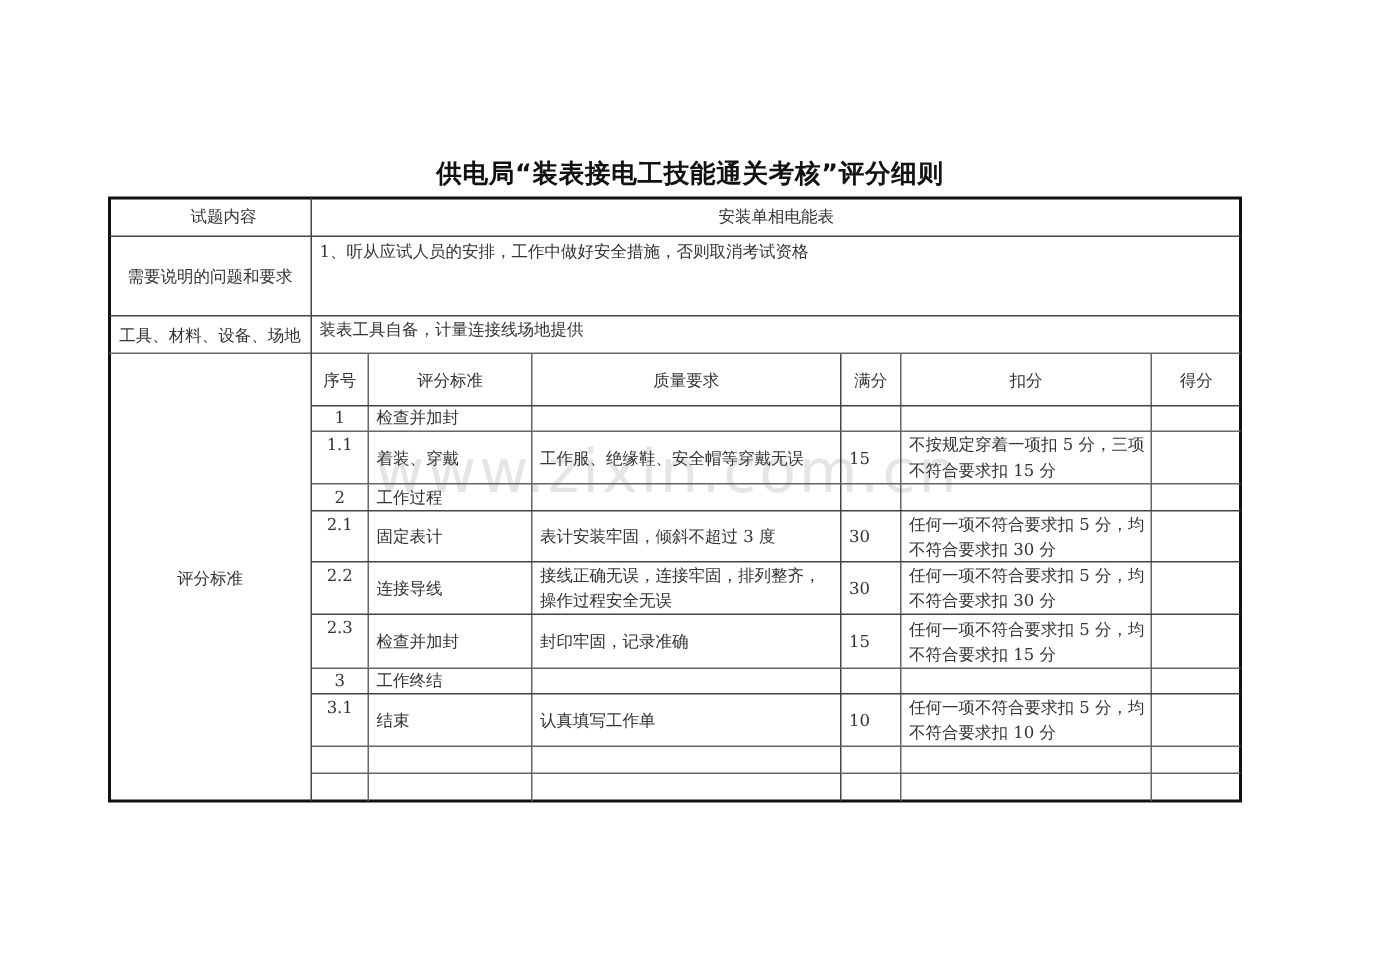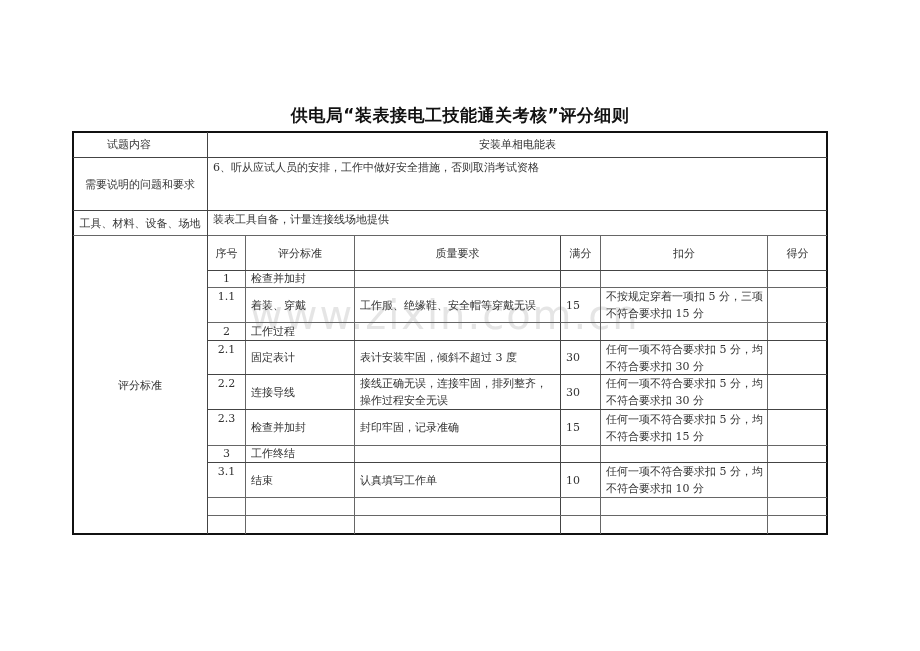--- a/index.html
+++ b/index.html
@@ -38,26 +38,26 @@
 <div class="watermark">www.zixin.com.cn</div>
 
 <div class="outer" style="left:72px; top:131px; width:756px; height:404px;"></div>
 
 <div class="hline" style="left:73px; top:157px; width:754px;"></div>
 <div class="hline" style="left:73px; top:210px; width:754px;"></div>
 <div class="hline thin" style="left:73px; top:235px; width:754px;"></div>
 
 <div class="vline" style="left:207px; top:132px; height:402px;"></div>
 
-<div class="cell center" style="left:62px; top:132px; width:134px; height:25px;text-align:center;">试题内容</div>
+<div class="cell center" style="left:82px; top:132px; width:134px; height:25px;text-align:center;">试题内容</div>
 <div class="cell center" style="left:208px; top:132px; width:619px; height:25px;">安装单相电能表</div>
 
 <div class="cell center" style="left:73px; top:158px; width:134px; height:52px;">需要说明的问题和要求</div>
 <div class="cell left" style="left:208px; top:159px; width:619px; height:52px;">
-  <div>6、听从应试人员的安排，工作中做好安全措施，否则取消考试资格</div>
+  <div>1、听从应试人员的安排，工作中做好安全措施，否则取消考试资格</div>
 </div>
 
 <div class="cell center" style="left:73px; top:211px; width:134px; height:24px;">工具、材料、设备、场地</div>
 <div class="cell left" style="left:208px; top:211px; width:619px; height:24px;">装表工具自备，计量连接线场地提供</div>
 
 <div class="cell center" style="left:73px; top:236px; width:134px; height:298px;">评分标准</div>
 
 <div class="vline thin" style="left:245px; top:236px; height:298px;"></div>
 <div class="vline thin" style="left:354px; top:236px; height:298px;"></div>
 <div class="vline" style="left:560px; top:236px; height:298px;"></div>

